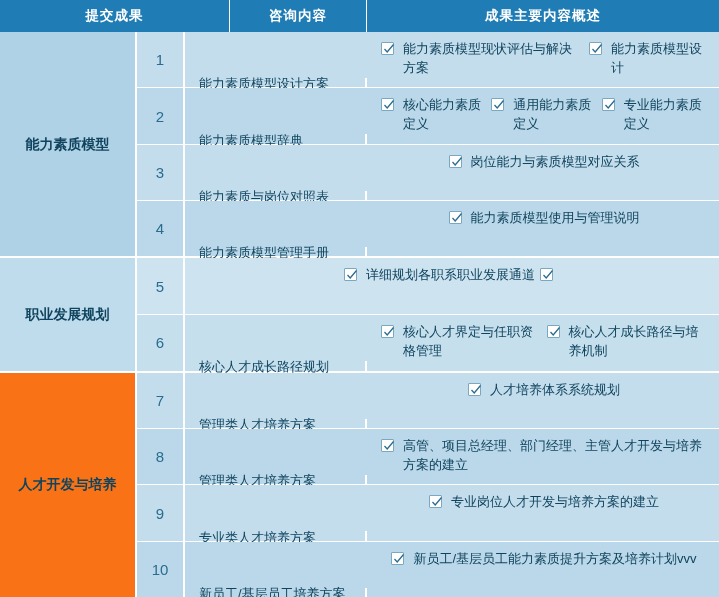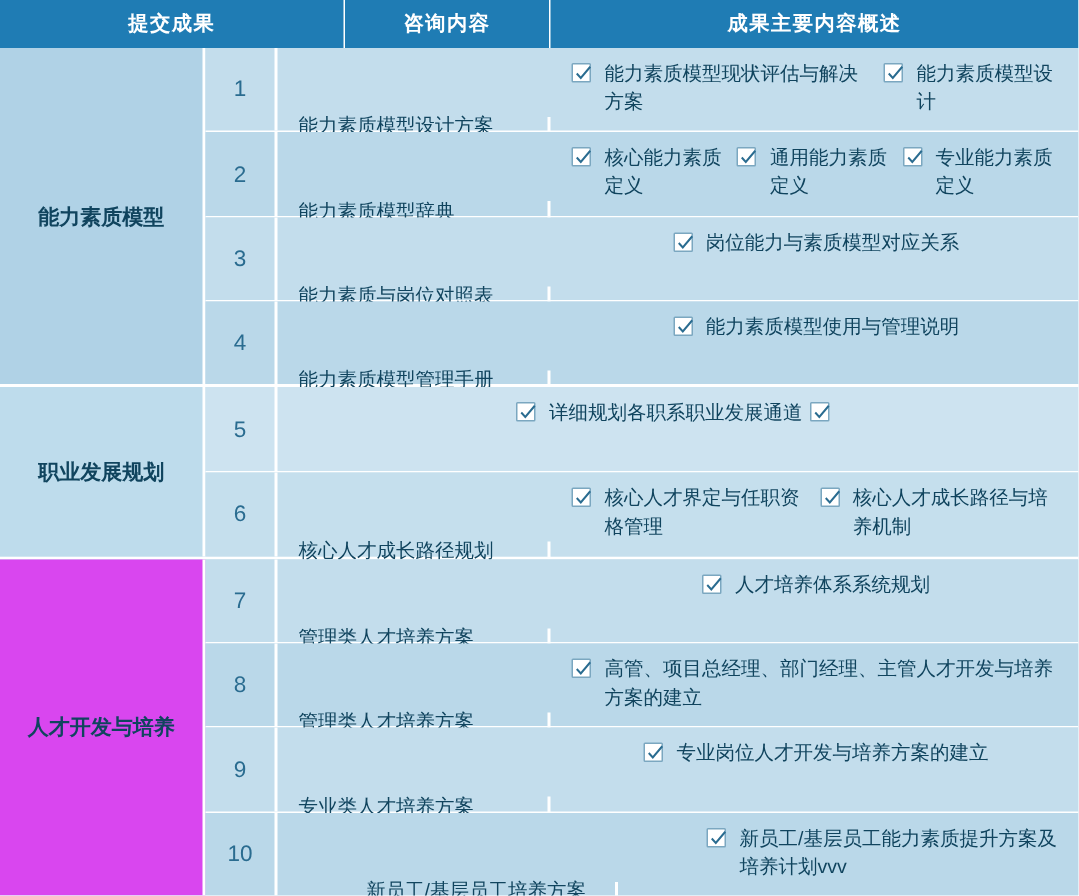--- a/index.html
+++ b/index.html
@@ -122,21 +122,21 @@
   
   .g0 { background: #bcd9ea; }
   .g0 .group-rows .row { background: #bcd9ea; }
   .g1 { background: #c8e0ee; }
   .g1 .group-rows .row { background: #c8e0ee; }
   .g2 { background: #bcd9ea; }
   .g2 .group-rows .row { background: #bcd9ea; }
 
   .g0 .group-label { background: #b0d2e6; }
   .g1 .group-label { background: #bedcec; }
-  .g2 .group-label { background: #d946ef; }
+  .g2 .group-label { background: #f97316; }
 
   .g0 .group-rows .row:nth-child(odd)  { background: #c3ddec; }
   .g0 .group-rows .row:nth-child(even) { background: #bad8e9; }
   .g1 .group-rows .row:nth-child(odd)  { background: #cde3f0; }
   .g1 .group-rows .row:nth-child(even) { background: #c5dfed; }
   .g2 .group-rows .row:nth-child(odd)  { background: #c3ddec; }
   .g2 .group-rows .row:nth-child(even) { background: #bad8e9; }
 
   
   .g0 .row { min-height: 0; }
@@ -323,21 +323,21 @@
               <div class="bullet">
                 <span class="check">
                   <svg width="12" height="12" viewBox="0 0 12 12">
                     <path d="M1.5 6 L4.2 9 L10.5 1.5" fill="none" stroke="#2a6c90" stroke-width="1.3"></path>
                   </svg>
                 </span>
                 <span>专业岗位人才开发与培养方案的建立</span>
               </div>
             </div>
           </div>
-          <div class="row" style="flex: 1 1 0px; gap: 45px;">
+          <div class="row" style="flex: 1 1 0px;">
             <div class="cell-num">10</div>
             <div class="cell-deliv">新员工/基层员工培养方案</div>
             <div class="cell-desc">
               <div class="bullet">
                 <span class="check">
                   <svg width="12" height="12" viewBox="0 0 12 12">
                     <path d="M1.5 6 L4.2 9 L10.5 1.5" fill="none" stroke="#2a6c90" stroke-width="1.3"></path>
                   </svg>
                 </span>
                 <span>新员工/基层员工能力素质提升方案及培养计划vvv</span>

